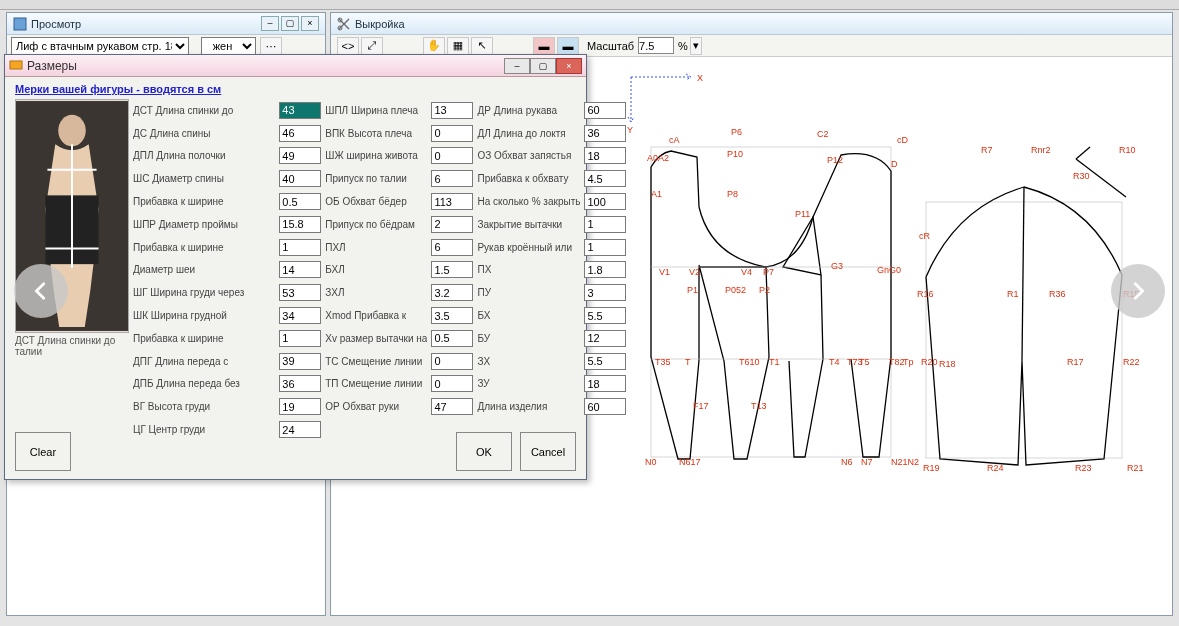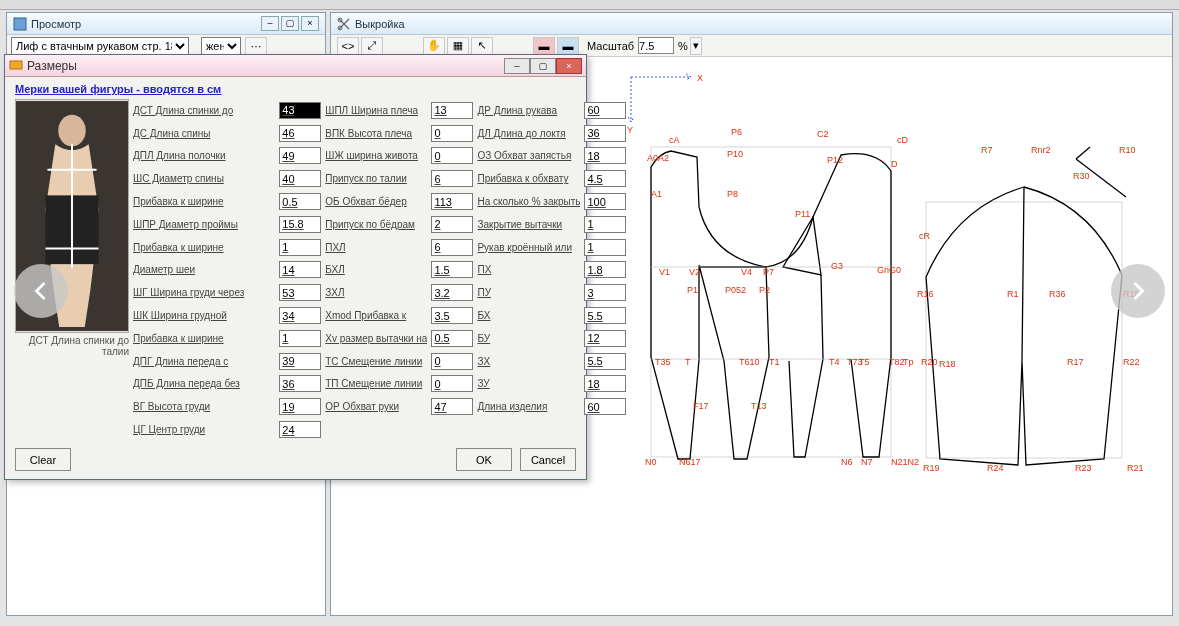--- a/index.html
+++ b/index.html
@@ -91,39 +91,39 @@
     padding:6px 10px 4px 10px; height:calc(100% - 22px); position:relative;
   }
   .link-line { color:#2222cc; text-decoration:underline; font-weight:bold; font-size:11px; margin-bottom:4px; display:inline-block;}
   .content { display:flex; gap:4px; height:calc(100% - 22px);}
   .thumb-col { width:118px; }
   .thumb {
     width:114px; height:234px; border:1px solid #aaa; background:#e7dcd5;
     position:relative; overflow:hidden;
   }
   .thumb svg { width:100%; height:100%;}
-  .thumb-caption { font-size:10px; color:#555; margin-top:2px; text-align:right;}
+  .thumb-caption { font-size:10px; color:#555; margin-top:2px; text-align:left;}
   .fields {
     flex:1; display:flex; gap:4px; font-size:10.5px; color:#444;
   }
   .col { flex:1; }
-  .row { display:flex; align-items:center; height:22.8px; gap:4px;text-decoration:underline;}
+  .row { display:flex; align-items:center; height:22.8px; gap:4px;}
   .row label { flex:1; white-space:nowrap; overflow:hidden; text-overflow:ellipsis; font-size:10px;}
   .row input {
     width:42px; height:17px; font-size:11px; border:1px solid #7a7a7a;
     padding:0 2px; background:#fff; text-align:left;
   }
-  .row input.hl { background:#000000; color:#fff;margin-left:42px; }
+  .row input.hl { background:#0f766e; color:#fff;margin-left:42px; }
   .dlg-buttons {
     position:absolute; bottom:8px; left:10px; right:10px;
     display:flex; align-items:center;
   }
   .dlg-buttons .right { margin-left:auto; display:flex; gap:8px;}
   .dlg-buttons button{
-    height:23px; min-width:56px; border:1px solid #888; background:#f2f2ee;
+    height:39px; min-width:56px; border:1px solid #888; background:#f2f2ee;
     font-size:11px; cursor:pointer;
   }
 
   
   .nav-arrow {
     position:absolute; top:264px; width:54px;height:54px; border-radius:50%;
     background:rgba(200,200,200,0.8); display:flex;align-items:center;justify-content:center;
     z-index:100; cursor:pointer;
   }
   .nav-arrow.left { left:14px; }
@@ -150,21 +150,21 @@
       <button>–</button>
       <button>▢</button>
       <button>×</button>
     </div>
   </div>
   <div class="preview-toolbox">
     <select style="width:178px;">
       <option>Лиф с втачным рукавом стр. 181-225</option>
     </select>
     <span class="sep"></span>
-    <select style="width:40px;">
+    <select style="width:55px;text-align:center;">
       <option>жен</option>
     </select>
     <span class="tbbtn">⋯</span>
   </div>
   <div class="preview-canvas"></div>
 </div>
 
 <div class="mdi pattern-window">
   <div class="mdi-title">
     <span class="icon">

